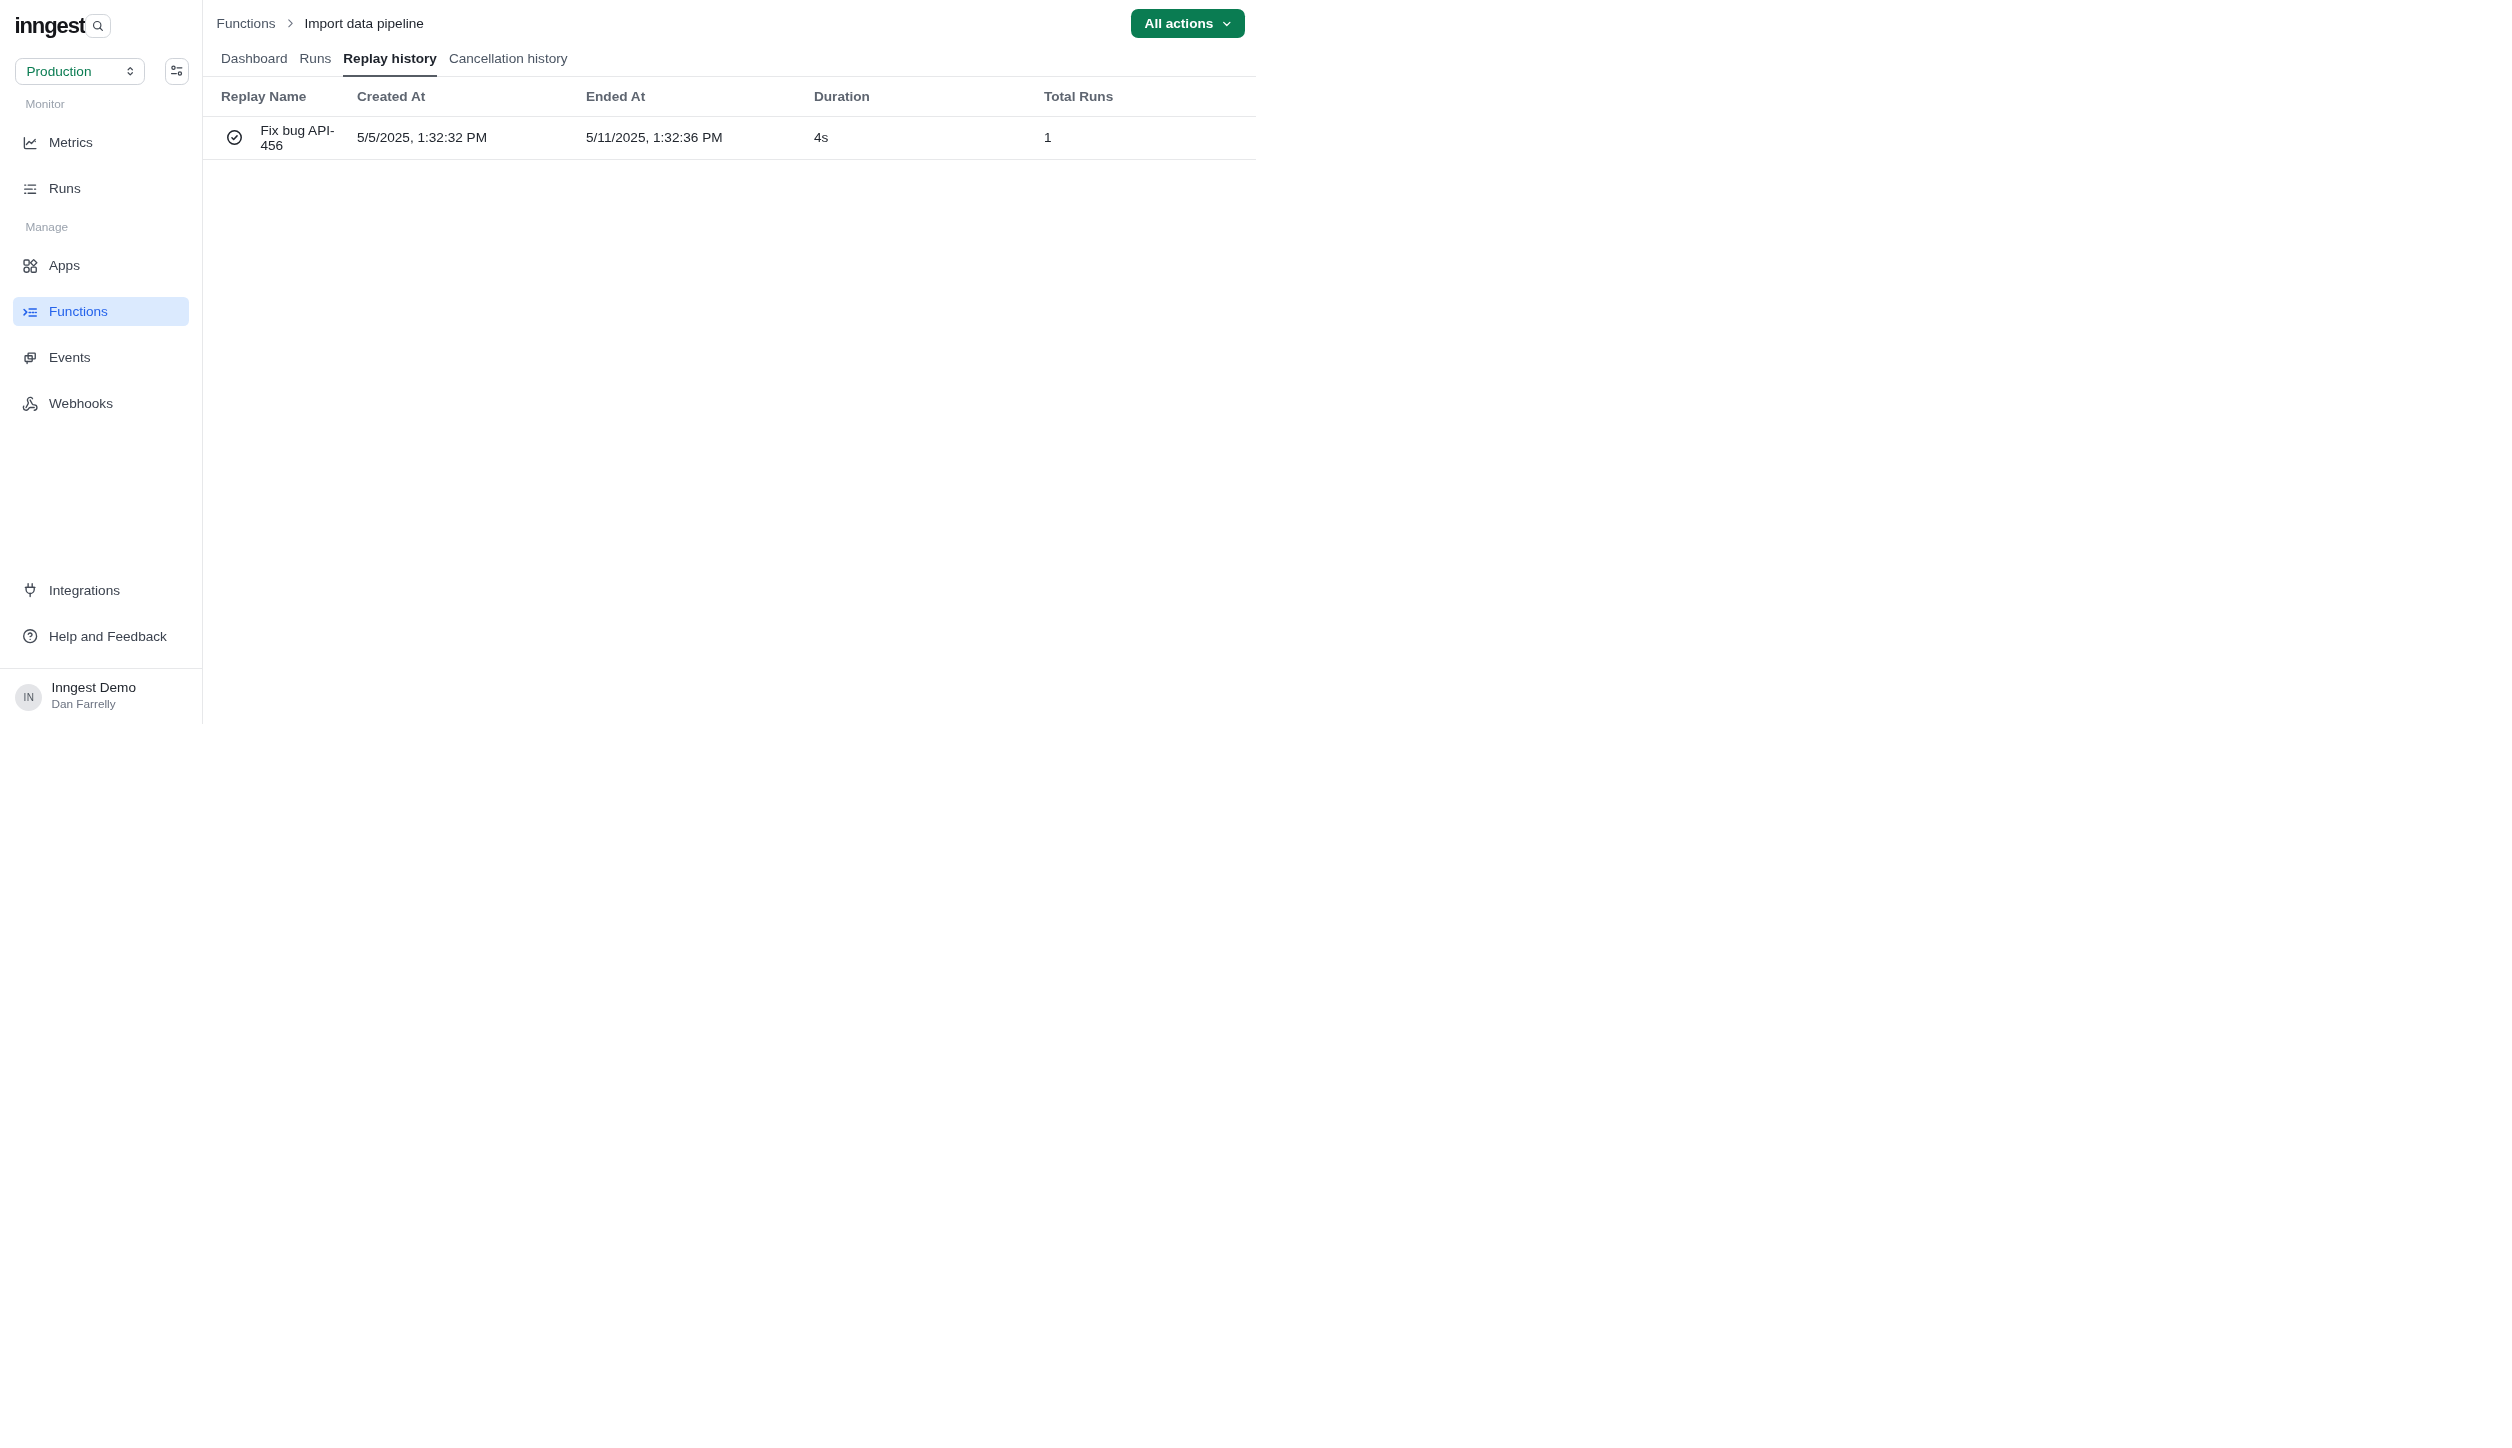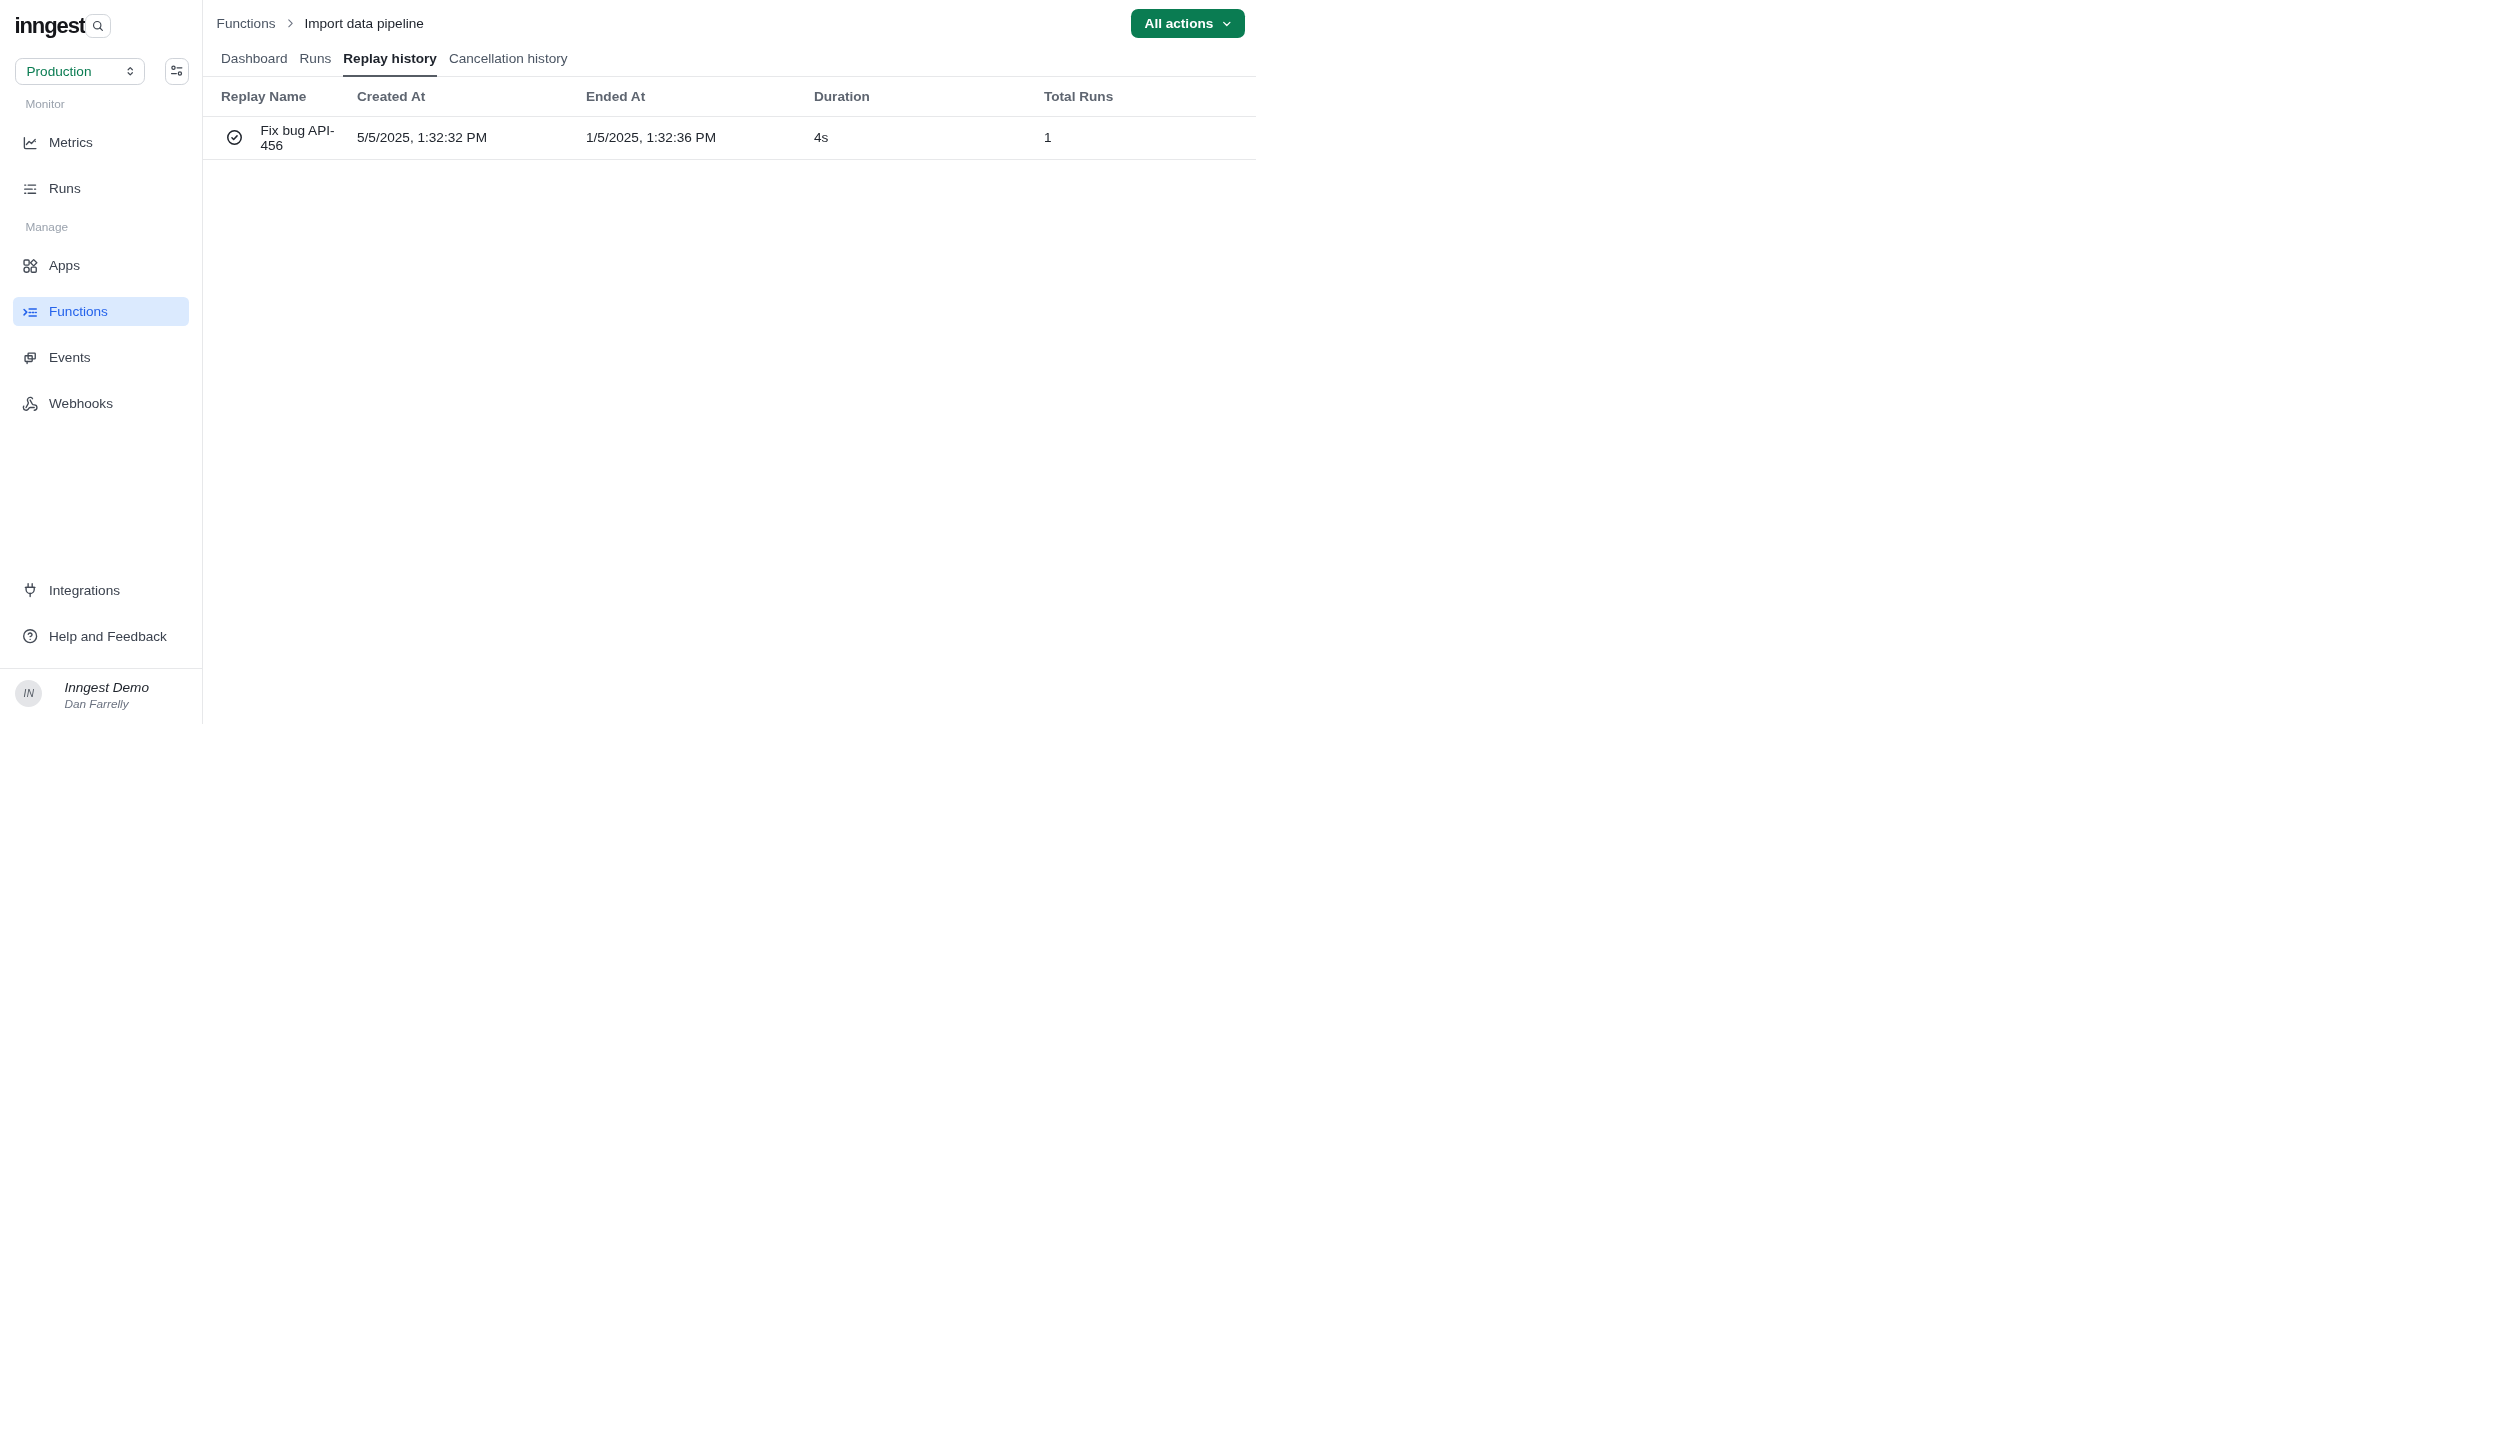--- a/index.html
+++ b/index.html
@@ -34,21 +34,21 @@
   .section-label.first{margin-top:0;}
   .nav-item{height:29px;margin:17px 0;border-radius:5.4px;display:flex;align-items:center;gap:11px;padding:0 9px;color:#3a414d;cursor:pointer;text-align:right;}
   .nav-item .nav-icon{color:#434a55;}
   .nav-item.active{background:var(--active-blue-bg);color:var(--active-blue);}
   .nav-item.active .nav-icon{color:var(--active-blue);}
   .nav-label{line-height:1;}
 
   .sidebar-spacer{flex:1;}
   .sidebar-bottom{padding:0 12.7px;}
   .user-sep{border-top:0.9px solid var(--border);margin:12.7px -12.7px 0 -12.7px;}
-  .user-row{display:flex;align-items:flex-start;gap:22px;padding:11px 0 12.7px 2.7px;cursor:pointer;font-style:italic;}
+  .user-row{display:flex;align-items:flex-end;gap:9px;padding:11px 0 12.7px 2.7px;cursor:pointer;}
   .avatar{width:27px;height:27px;border-radius:50%;background:#e4e5e8;color:#4f565f;font-size:10px;display:flex;align-items:center;justify-content:center;letter-spacing:0.4px;}
   .user-org{font-size:13.6px;color:#21262e;line-height:1.15;}
   .user-name{font-size:11.8px;color:#6b7280;margin-top:1.8px;}
 
   
   .main{flex:1;display:flex;flex-direction:column;min-width:0;background:#fff;}
   .topbar{height:47px;display:flex;align-items:center;justify-content:space-between;padding:0 11px 0 13.6px;}
   .breadcrumb{display:flex;align-items:center;gap:8.1px;}
   .crumb-parent{color:var(--text-gray);cursor:pointer;}
   .crumb-sep{color:#6b7280;}
@@ -265,20 +265,20 @@
       <div class="cell-name">
         <span class="status-icon">
           <svg width="17" height="17" viewBox="0 0 24 24" fill="none" stroke="currentColor" stroke-width="2.1" stroke-linecap="round" stroke-linejoin="round">
               <circle cx="12" cy="12" r="9.5"></circle>
               <path d="m8.4 12.3 2.4 2.4 4.8-5"></path>
             </svg>
         </span>
         <span>Fix bug API-456</span>
       </div>
       <div>5/5/2025, 1:32:32 PM</div>
-      <div>1/5/2025, 1:32:36 PM</div>
+      <div>5/11/2025, 1:32:36 PM</div>
       <div>4s</div>
       <div>1</div>
     </div>
 
   </main>
 </div>
 
 
 </body></html>

